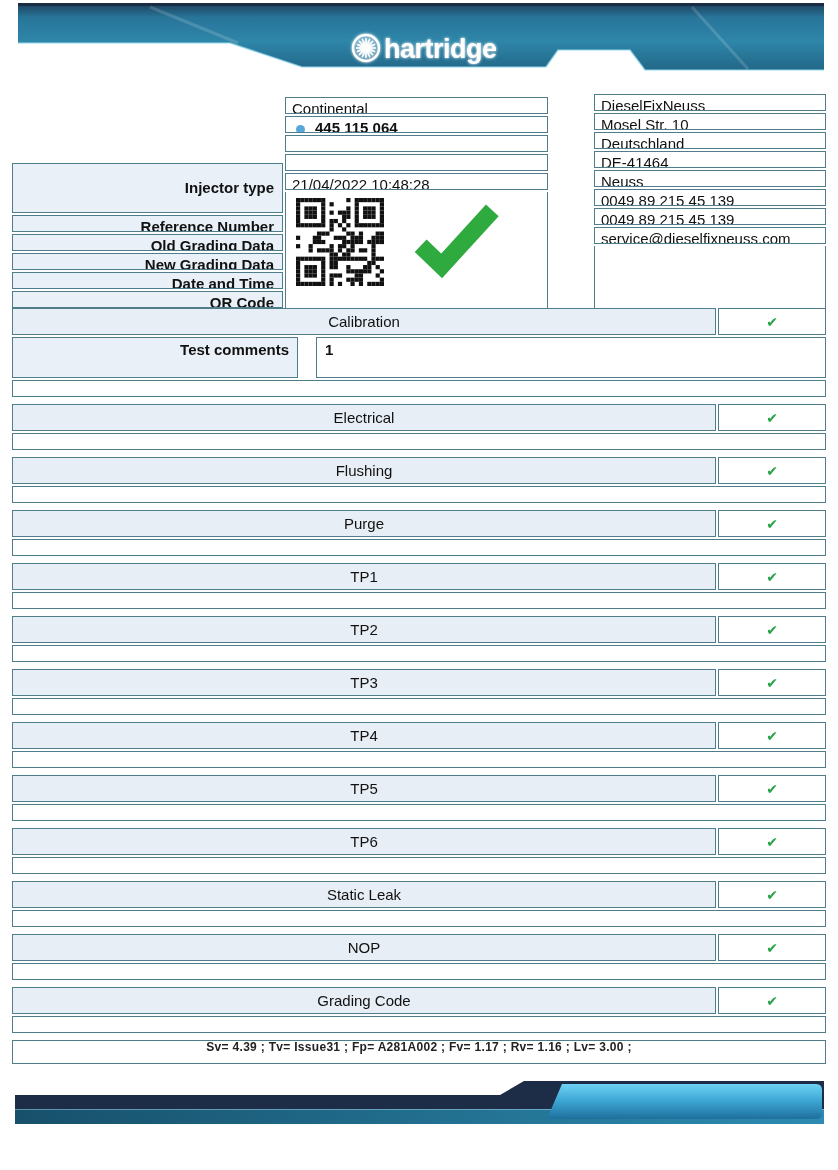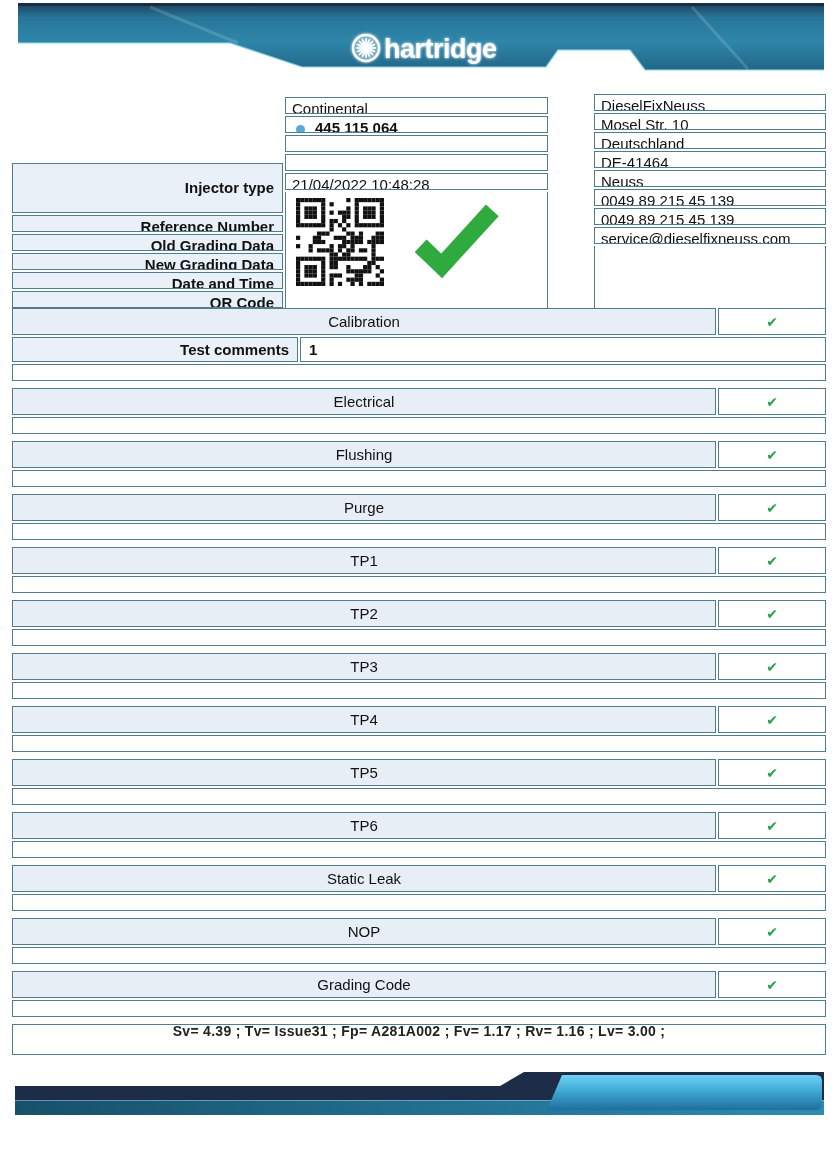--- a/index.html
+++ b/index.html
@@ -50,32 +50,32 @@
     width:108px; border:1px solid #4f7d8a; background:#fff;
     text-align:center; line-height:25px;
   }
   .check {
     color:#27a348; font-weight:bold; font-size:14px;
     font-family:"DejaVu Sans", sans-serif;
   }
   .sec-empty {
     height:17px; border:1px solid #4f7d8a; background:#fff; margin-bottom:7px;
   }
-  .comments-row { display:flex; gap:2px; height:25px; margin-bottom:2px; }
+  .comments-row { display:flex; gap:18px; height:41px; margin-bottom:2px; }
   .comments-lbl {
     width:286px; border:1px solid #4f7d8a; background:#e9f0f7;
     text-align:right; font-weight:bold; font-size:15px; line-height:23px; padding-right:8px;
   }
   .comments-val {
     flex:1; border:1px solid #4f7d8a; background:#fff;
     font-size:15px; font-weight:bold; line-height:23px; padding-left:8px;
   }
   .params-row {
-    height:31px; border:1px solid #4f7d8a; background:#fff;
-    text-align:center; font-size:14px; font-weight:bold; line-height:13px;
+    height:24px; border:1px solid #4f7d8a; background:#fff;
+    text-align:center; font-size:12px; font-weight:bold; line-height:13px;
     letter-spacing:.3px; color:#222;
   }
 
   .logo-text {
     font-family:"Liberation Sans", sans-serif; font-weight:bold;
   }
 </style>
 </head>
 <body>
 

